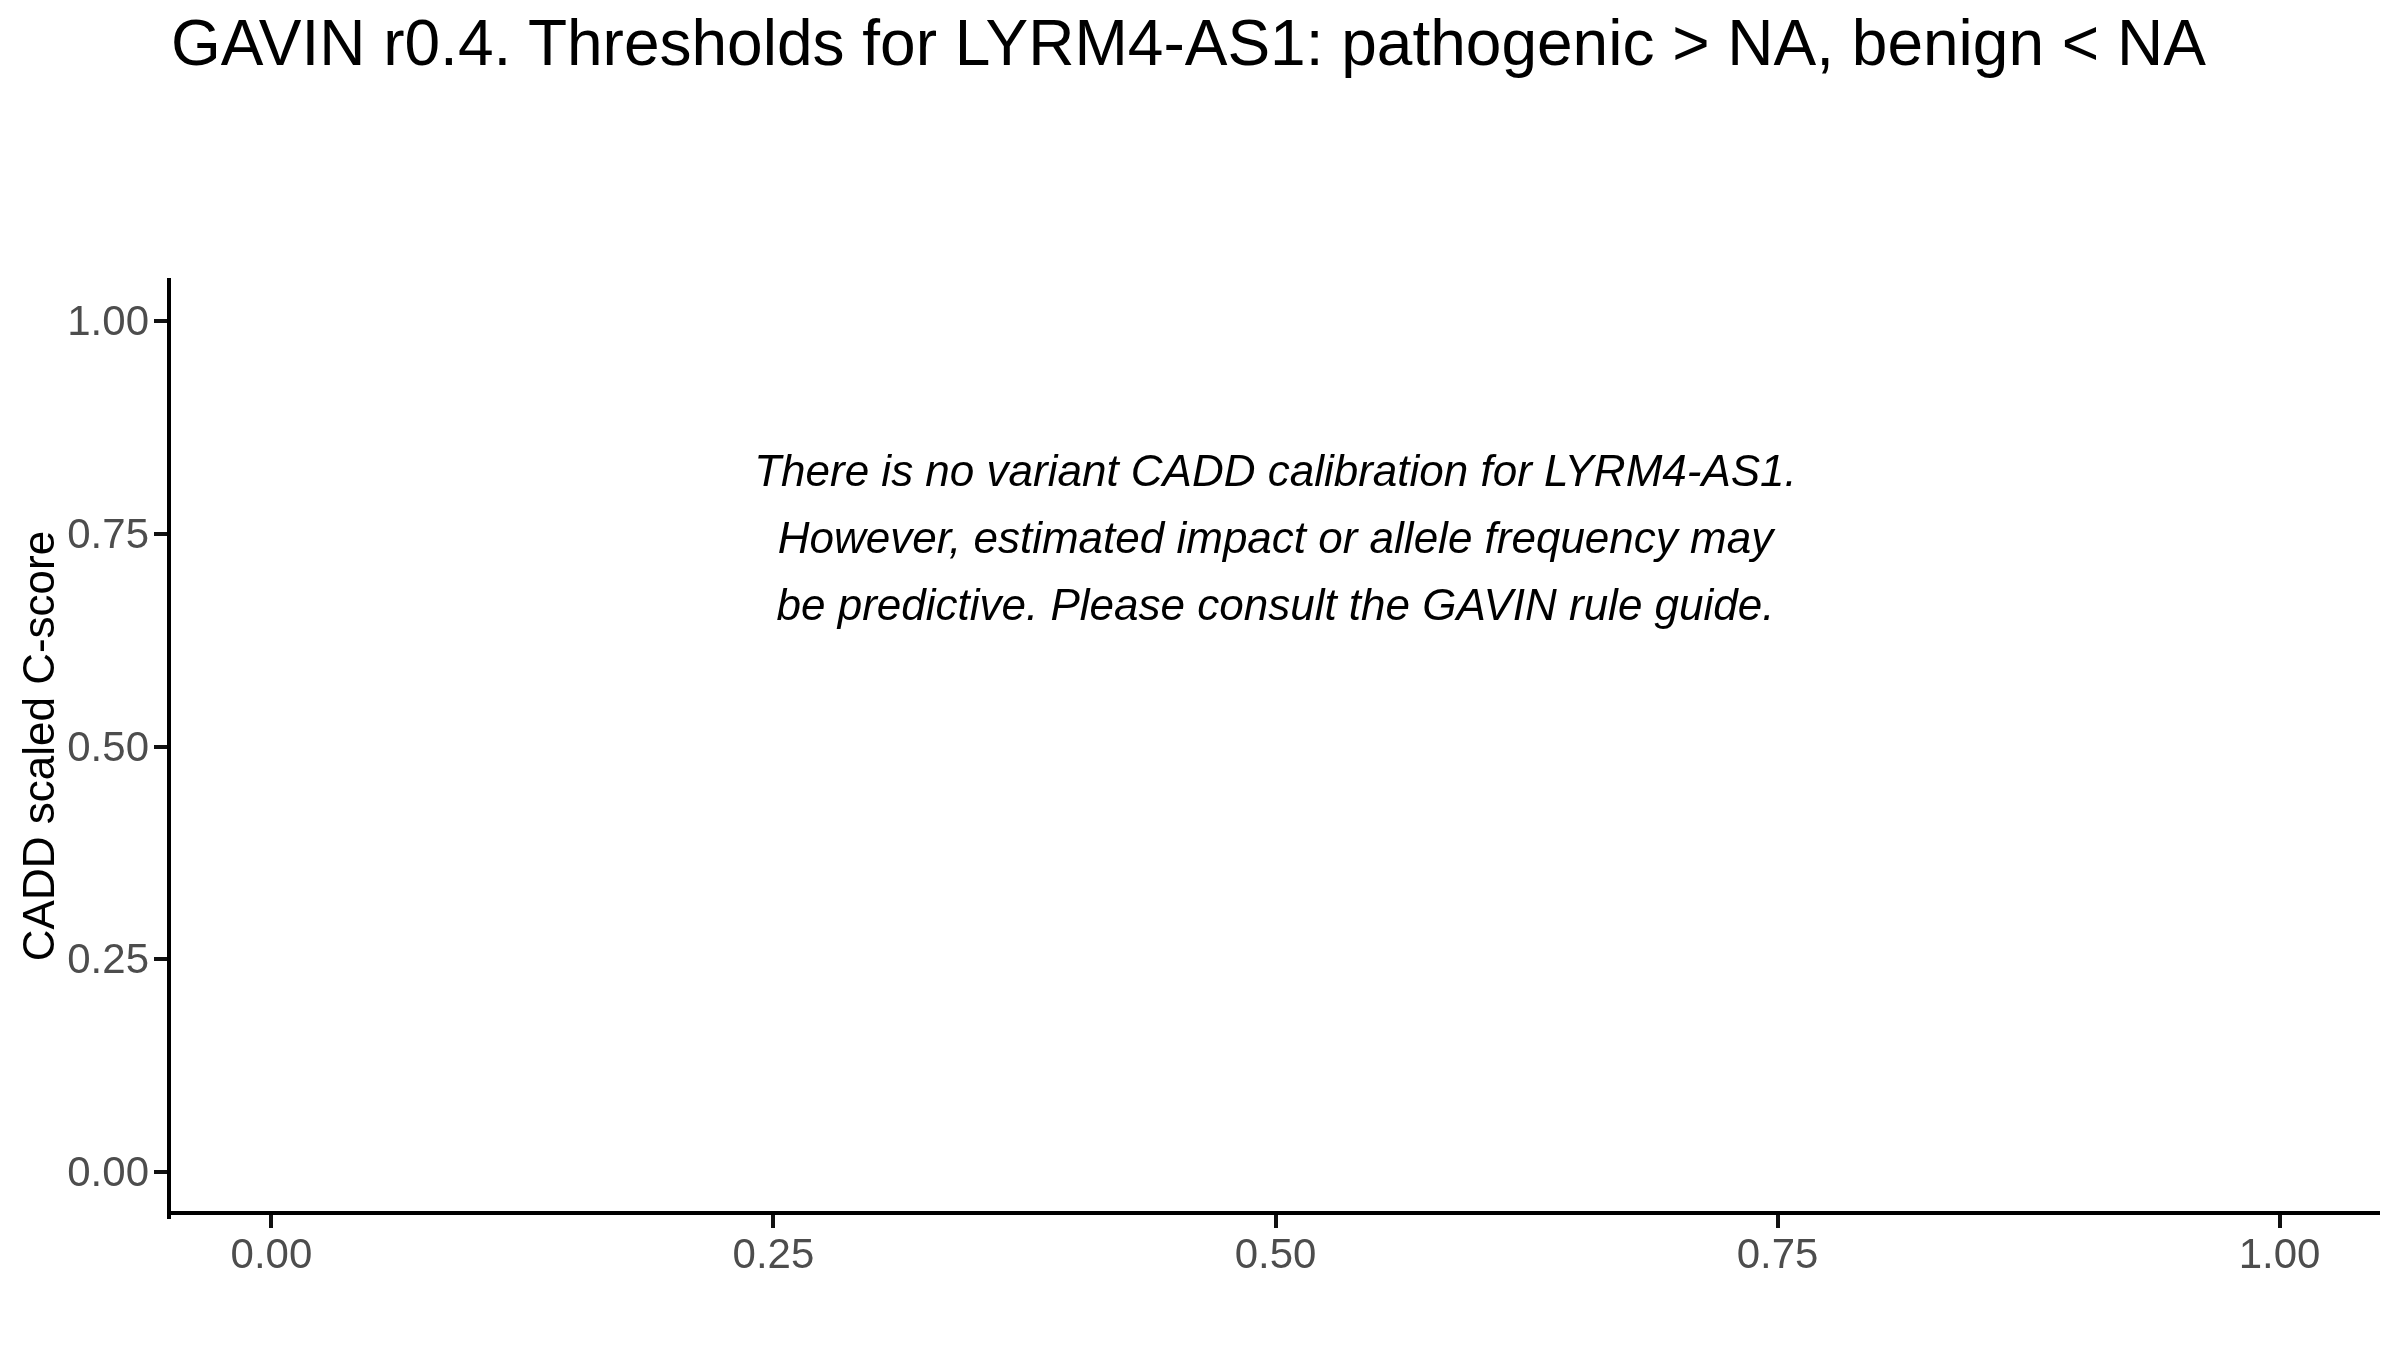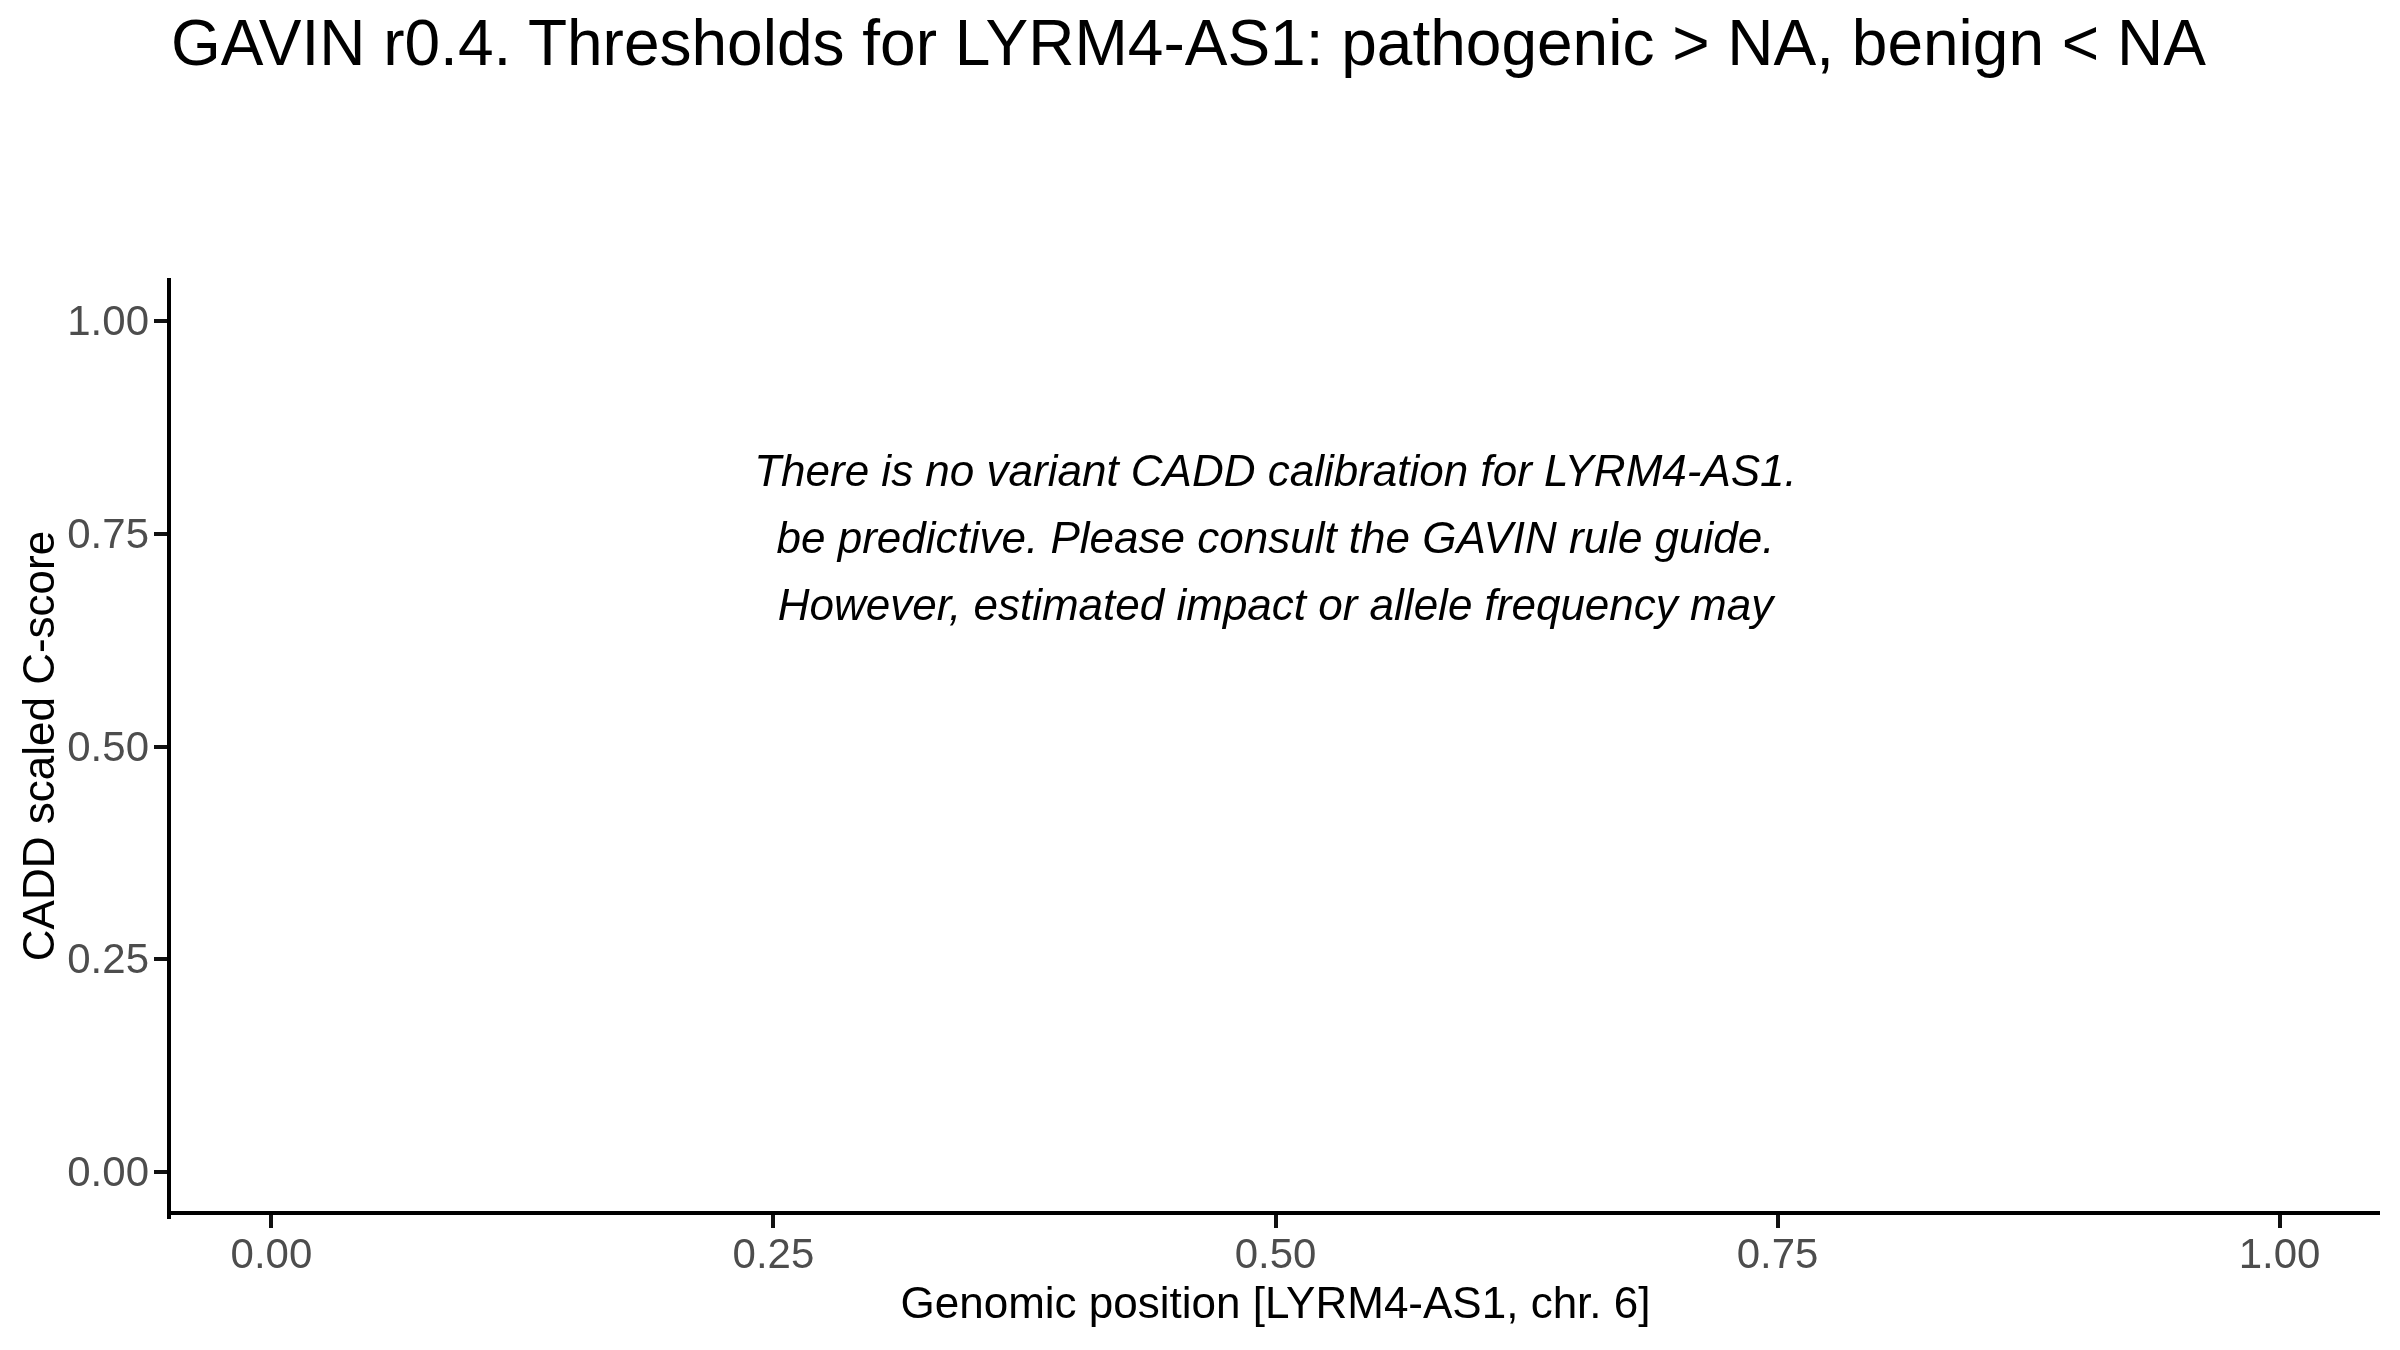--- a/index.html
+++ b/index.html
@@ -107,22 +107,22 @@
   <div id="title-block">
     <div>GAVIN r0.4. Thresholds for LYRM4-AS1: pathogenic &gt; NA, benign &lt; NA</div>
   </div>
 
   <div id="panel">
     <div id="y-axis-line" class="axis-line"></div>
     <div id="x-axis-line" class="axis-line"></div>
 
     <div id="annotation">
       <div>There is no variant CADD calibration for LYRM4-AS1.</div>
+      <div>However, estimated impact or allele frequency may</div>
       <div>be predictive. Please consult the GAVIN rule guide.</div>
-      <div>However, estimated impact or allele frequency may</div>
     </div>
 
     <div id="x-ticks">
         <div class="tick-mark" style="left: 98.4091px; top: 937px; width: 4px; height: 13px; background: rgb(17, 17, 17);"></div>
         <div class="tick-label x-tick-label" style="left: 30.4091px; top: 959px; color: rgb(77, 77, 77);">0.00</div>
         <div class="tick-mark" style="left: 600.455px; top: 937px; width: 4px; height: 13px; background: rgb(17, 17, 17);"></div>
         <div class="tick-label x-tick-label" style="left: 532.455px; top: 959px; color: rgb(77, 77, 77);">0.25</div>
         <div class="tick-mark" style="left: 1102.5px; top: 937px; width: 4px; height: 13px; background: rgb(17, 17, 17);"></div>
         <div class="tick-label x-tick-label" style="left: 1034.5px; top: 959px; color: rgb(77, 77, 77);">0.50</div>
         <div class="tick-mark" style="left: 1604.55px; top: 937px; width: 4px; height: 13px; background: rgb(17, 17, 17);"></div>
@@ -138,16 +138,15 @@
         <div class="tick-mark" style="left: -17px; top: 466.5px; width: 13px; height: 4px; background: rgb(17, 17, 17);"></div>
         <div class="tick-label y-tick-label" style="left: -132px; top: 451.5px; color: rgb(77, 77, 77);">0.50</div>
         <div class="tick-mark" style="left: -17px; top: 253.545px; width: 13px; height: 4px; background: rgb(17, 17, 17);"></div>
         <div class="tick-label y-tick-label" style="left: -132px; top: 238.545px; color: rgb(77, 77, 77);">0.75</div>
         <div class="tick-mark" style="left: -17px; top: 40.5909px; width: 13px; height: 4px; background: rgb(17, 17, 17);"></div>
         <div class="tick-label y-tick-label" style="left: -132px; top: 25.5909px; color: rgb(77, 77, 77);">1.00</div>
       </div>
     <div id="points"></div>
   </div>
 
-  <div id="x-axis-title">Genomic position [LYRM4-AS1, chr. 6]</div>
   <div id="y-axis-title">CADD scaled C-score</div>
 
 </div>
 
 </body></html>

